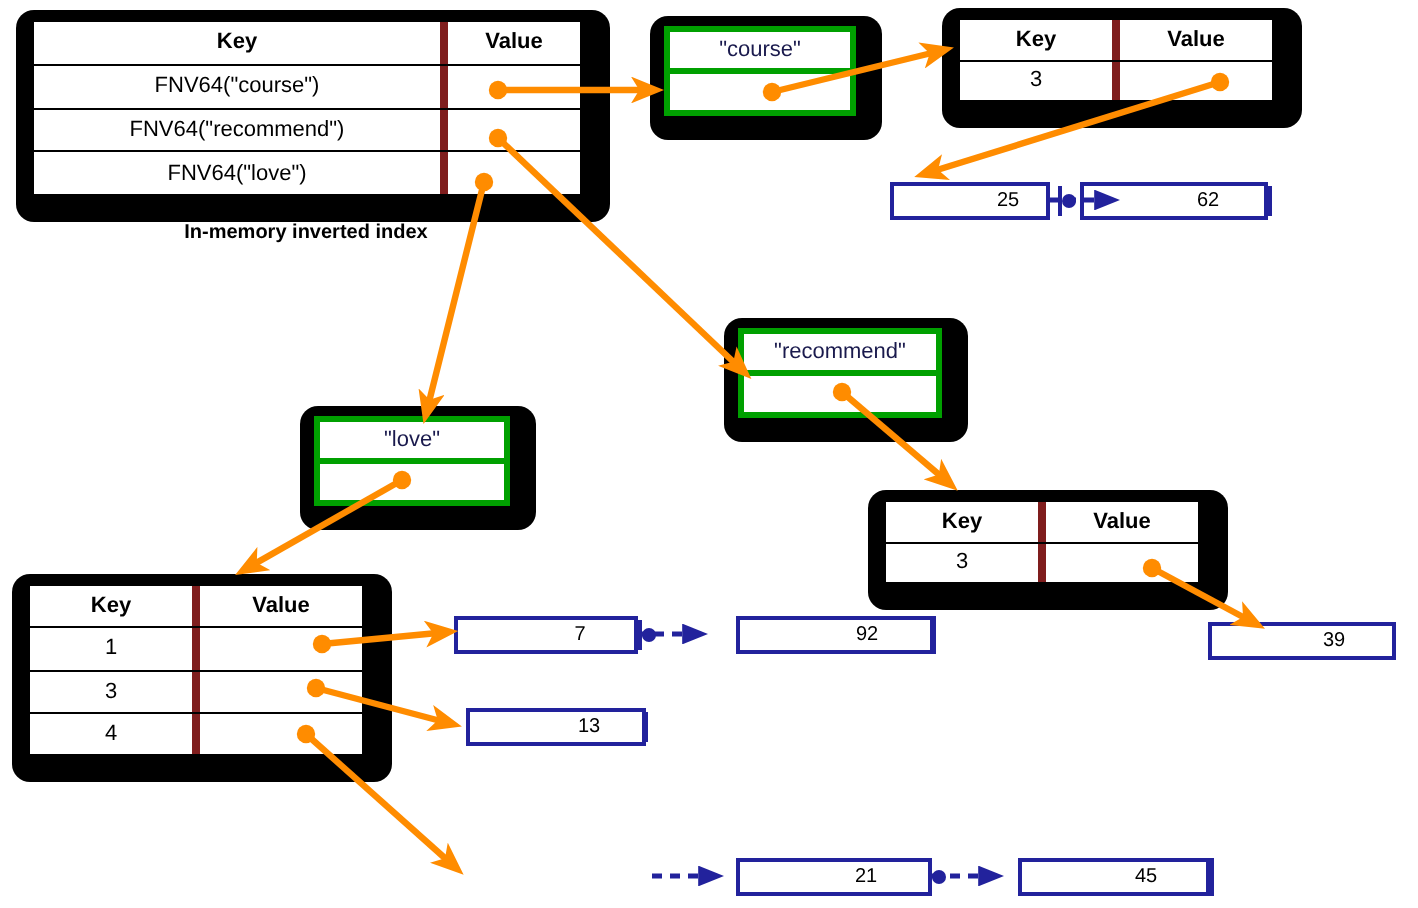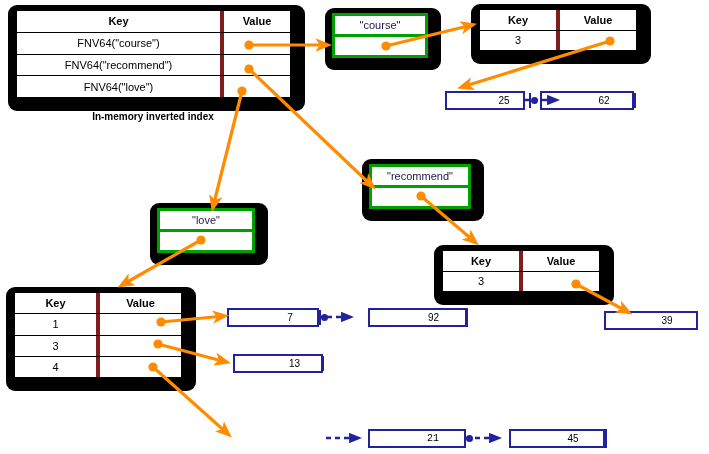--- a/index.html
+++ b/index.html
@@ -370,21 +370,21 @@
   </div>
 
   <div class="ll-node" style="left:233px; top:354px; width:90px;">
     <div class="ll-val" style="flex:0 0 57px;">13</div>
     <div class="ll-ptr" style="flex:1 1 auto;">
         <span class="ll-null"></span>
       </div>
   </div>
 
   <div class="ll-node" style="left:368px; top:429px; width:98px;">
-    <div class="ll-val" style="flex:0 0 64px;font-family:Liberation Mono, monospace;">21</div>
+    <div class="ll-val" style="flex:0 0 64px;">21</div>
     <div class="ll-ptr" style="flex:1 1 auto;">
         <span class="ll-dot"></span>
       </div>
   </div>
   <div class="ll-node" style="left:509px; top:429px; width:98px;">
     <div class="ll-val" style="flex:0 0 62px;">45</div>
     <div class="ll-ptr" style="flex:1 1 auto;">
         <span class="ll-null"></span>
       </div>
   </div>

